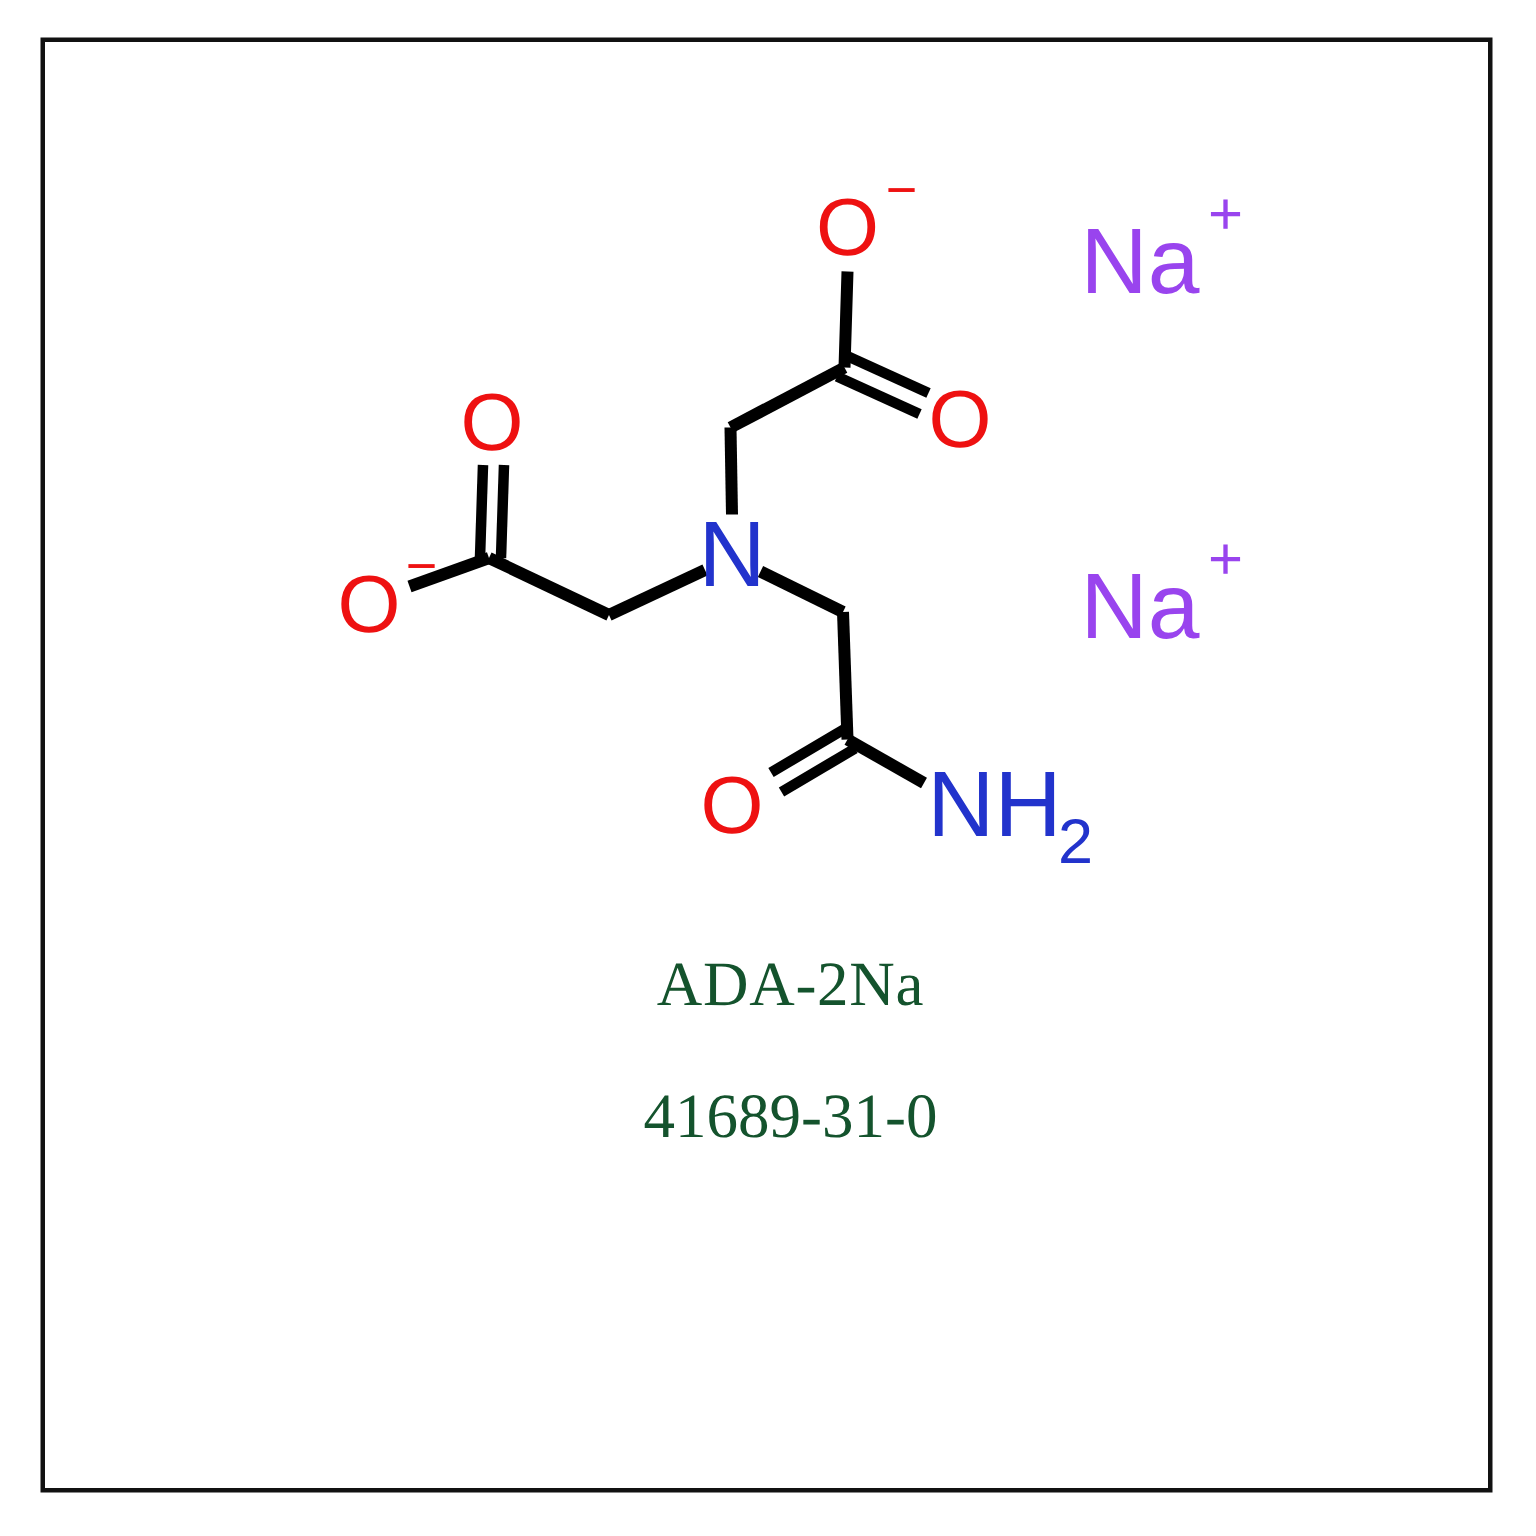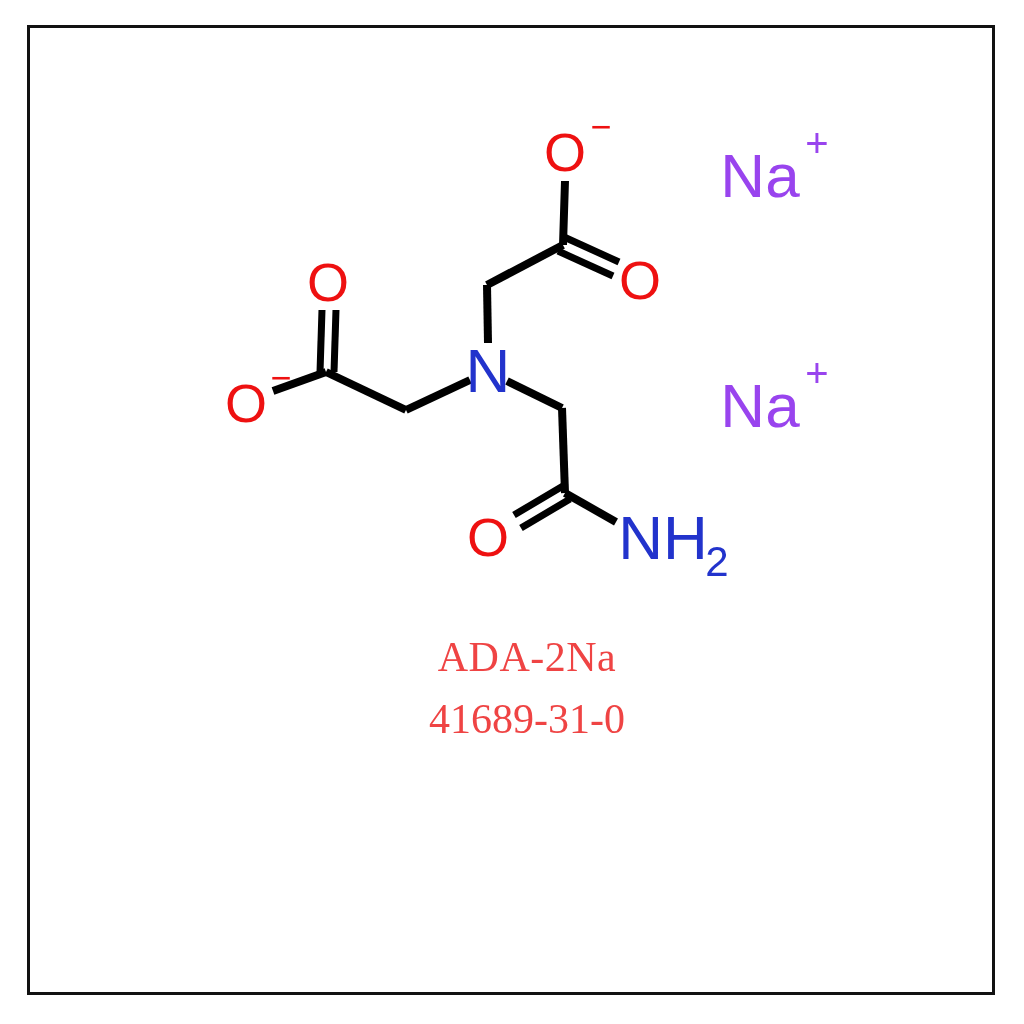--- a/index.html
+++ b/index.html
@@ -49,37 +49,37 @@
   #captions {
     position: absolute;
     left: 30px;
     top: 630px;
     width: 962px;
     text-align: center;
     color: #111111;
   }
   .caption-line {
     font-family: "Liberation Serif", serif;
-    color: #ef4444;
+    color: #14532d;
     line-height: 1.0;
     padding-left: 32px;
   }
   #caption-name {
     font-size: 42px;
     letter-spacing: 0.5px;
     margin-top: 6px;
   }
   #caption-chinese {
     font-size: 52px;
     margin-top: 44px;
     white-space: nowrap;
   }
   #caption-cas {
     font-size: 42px;
-    margin-top: 20px;
+    margin-top: 46px;
   }
 </style>
 </head>
 <body>
 
 <div id="page">
 
   <div id="frame"></div>
 
   <svg id="structure" viewBox="0 0 968 970" xmlns="http://www.w3.org/2000/svg">

